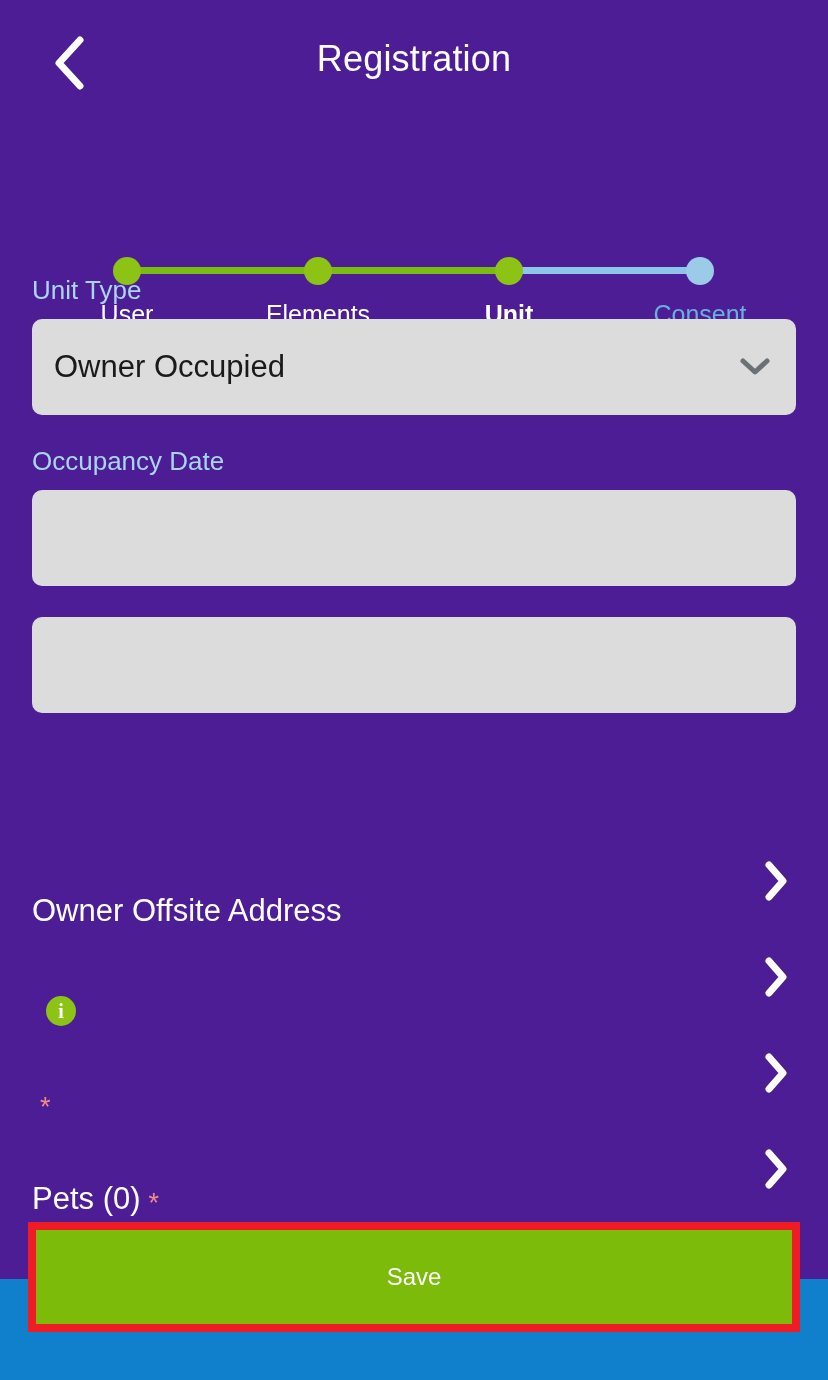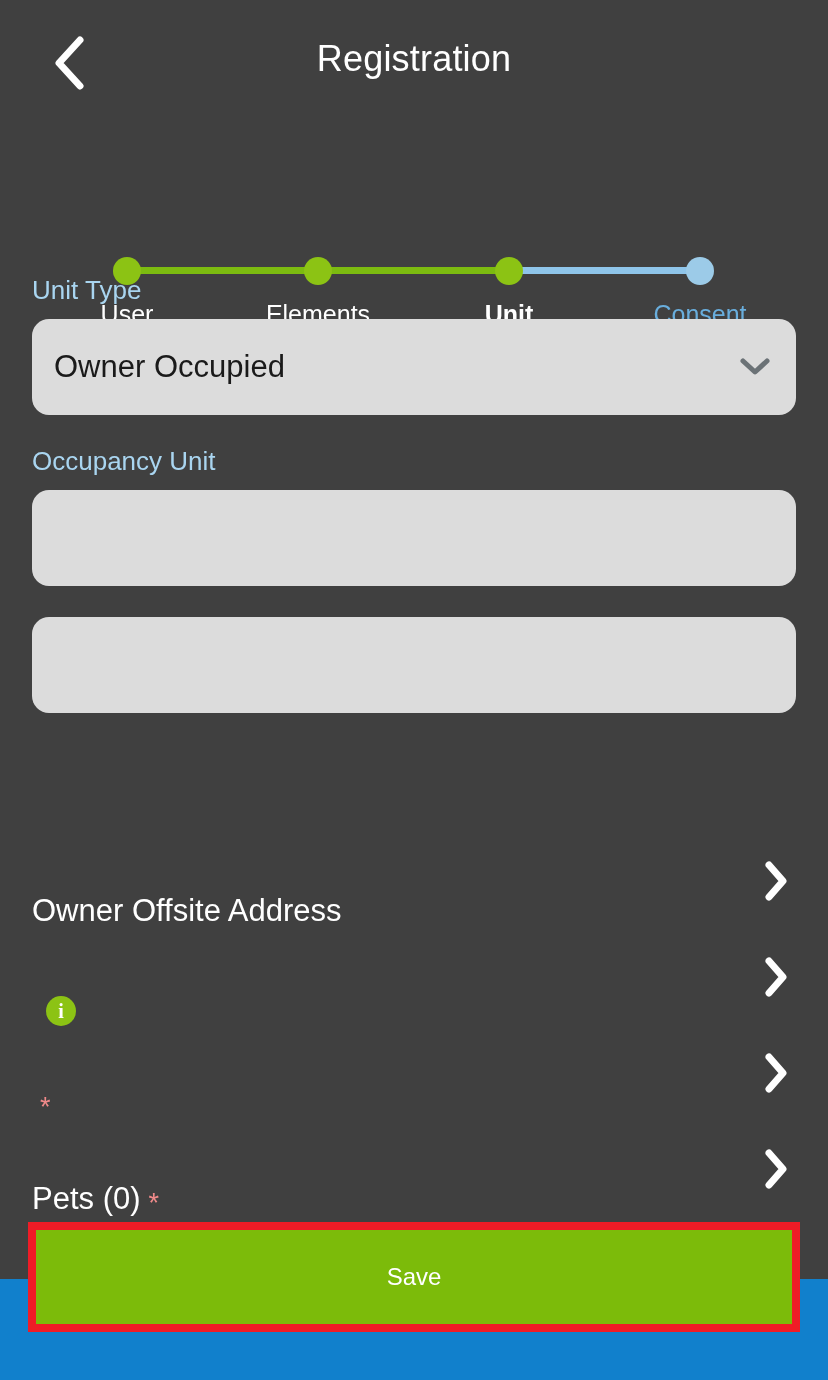--- a/index.html
+++ b/index.html
@@ -14,21 +14,21 @@
     background: #1180cc;
     font-family: "Liberation Sans", sans-serif;
     -webkit-font-smoothing: antialiased;
     overflow: hidden;
   }
 
   .screen {
     position: relative;
     width: 828px;
     height: 1279px;
-    background: #404040;
+    background: #4c1d95;
   }
 
   
   .header {
     position: relative;
     height: 118px;
   }
 
   .back-btn {
     position: absolute;
@@ -118,21 +118,21 @@
     font-size: 26px;
     line-height: 30px;
     margin-bottom: 14px;
     font-weight: 400;
   }
 
   .field-control {
     position: relative;
     height: 96px;
     background: #dcdcdc;
-    border-radius: 17px;
+    border-radius: 10px;
     display: flex;
     align-items: center;
     padding: 0 22px;
     cursor: pointer;
   }
 
   .field-value {
     color: #1a1a1a;
     font-size: 31px;
     font-weight: 400;
@@ -286,21 +286,21 @@
           <svg width="30" height="18" viewBox="0 0 30 18" fill="none">
             <path d="M3 3 L15 14 L27 3" stroke="#6b7276" stroke-width="5" stroke-linecap="round" stroke-linejoin="round"></path>
           </svg>
         </span>
       </div>
     </div>
 
     <div class="spacer-26"></div>
 
     <div class="field">
-      <div class="field-label">Occupancy Unit</div>
+      <div class="field-label">Occupancy Date</div>
       <div class="field-control">
         <span class="field-value"></span>
       </div>
     </div>
 
     <div class="spacer-26"></div>
 
     <div class="field">
       <div class="field-control">
         <span class="field-value"></span>

